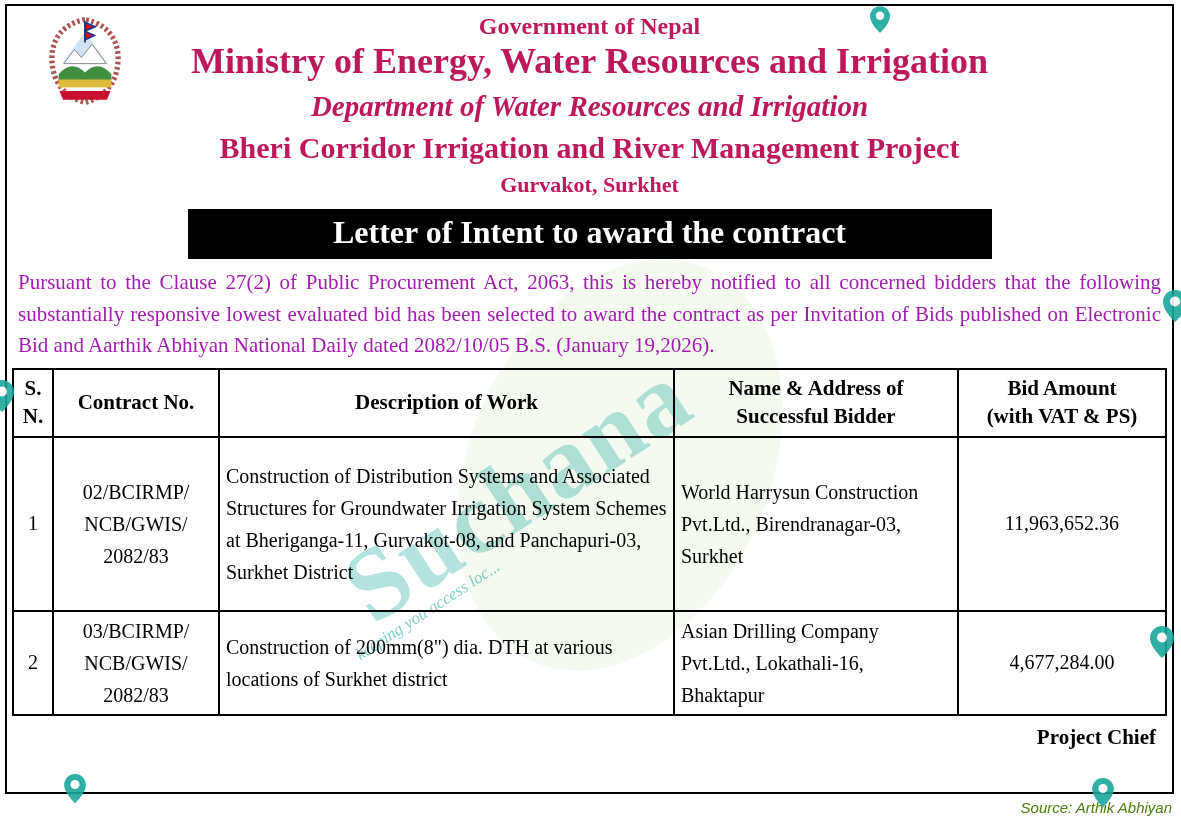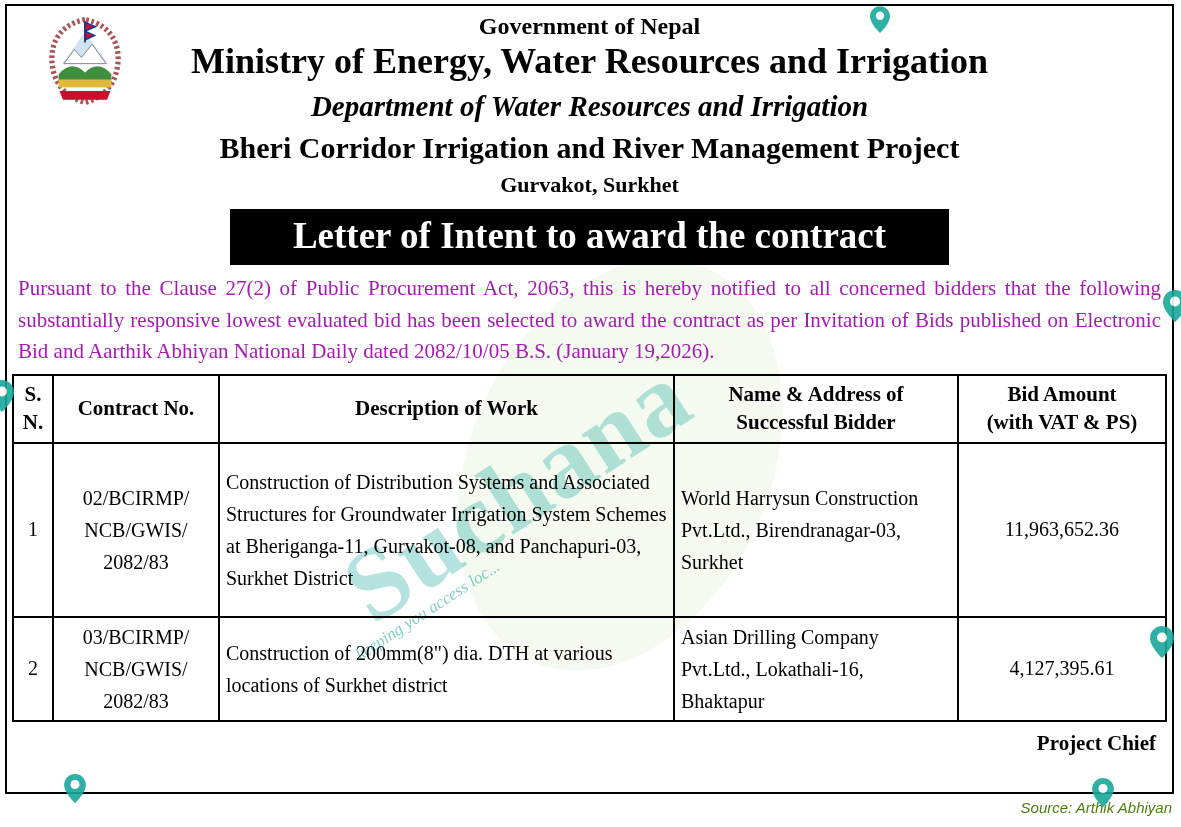--- a/index.html
+++ b/index.html
@@ -50,31 +50,31 @@
   .frame {
     position: absolute; left: 5px; top: 4px;
     width: 1169px; height: 790px;
     border: 2px solid #000;
     box-sizing: border-box;
     z-index: 1;
   }
 
   .emblem { position: absolute; left: 34px; top: 4px; width: 88px; height: 102px; }
 
-  .hdr { text-align: center; font-weight: bold; color: #000000; line-height: 1.15; }
+  .hdr { text-align: center; font-weight: bold; color: #be185d; line-height: 1.15; }
   .hdr-gov      { font-size: 24px; margin-top: 7px; }
   .hdr-ministry { font-size: 36px; margin-top: 0; }
   .hdr-dept     { font-size: 29px; margin-top: 8px; font-style: italic; }
   .hdr-project  { font-size: 30px; margin-top: 8px; }
   .hdr-loc      { font-size: 22px; margin-top: 6px; }
 
   .banner {
-    width: 719px; margin: 12px auto 0;
+    width: 804px; margin: 12px auto 0;
     background: #000; color: #fff;
-    text-align: center; font-weight: bold; font-size: 37px;
+    text-align: center; font-weight: bold; font-size: 32px;
     padding: 5px 0 8px;
   }
 
   .pubdate {
     text-align: center; font-weight: bold; font-size: 24px;
     margin-top: 12px; color: #2a0d08;
   }
 
   .body-par {
     font-size: 21px; line-height: 1.5; text-align: justify;
@@ -231,21 +231,21 @@
         </tr>
         <tr class="row-2">
           <td class="cell-sn">2</td>
           <td class="cell-contract">
             <span class="cell-line">03/BCIRMP/</span>
             <span class="cell-line">NCB/GWIS/</span>
             <span class="cell-line">2082/83</span>
           </td>
           <td class="cell-desc">Construction of 200mm(8") dia. DTH at various locations of Surkhet district</td>
           <td class="cell-bidder">Asian Drilling Company Pvt.Ltd., Lokathali-16, Bhaktapur</td>
-          <td class="cell-amount">4,127,395.61</td>
+          <td class="cell-amount">4,677,284.00</td>
         </tr>
       </tbody>
     </table>
 
     <div class="project-chief">Project Chief</div>
   </div>
 
   <div class="source-note">Source: Arthik Abhiyan</div>
 </div>
 

